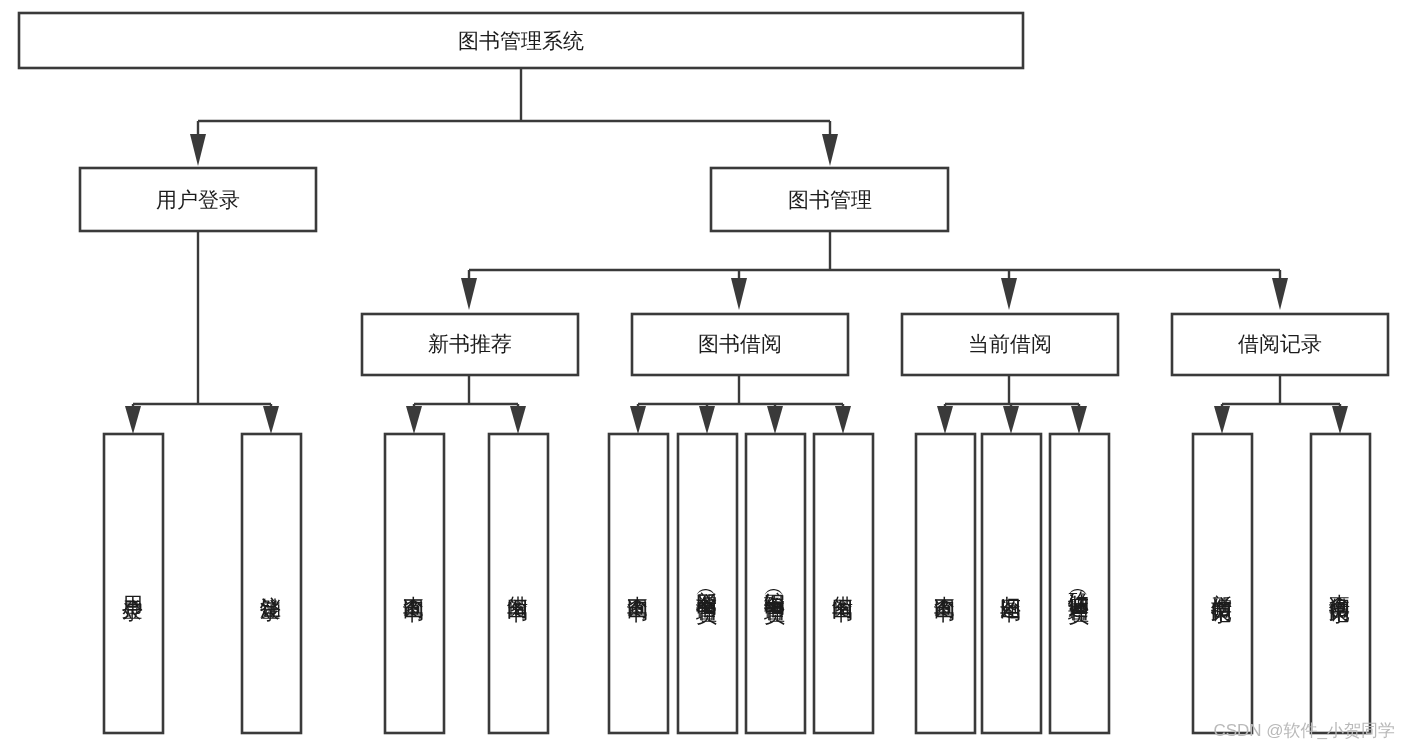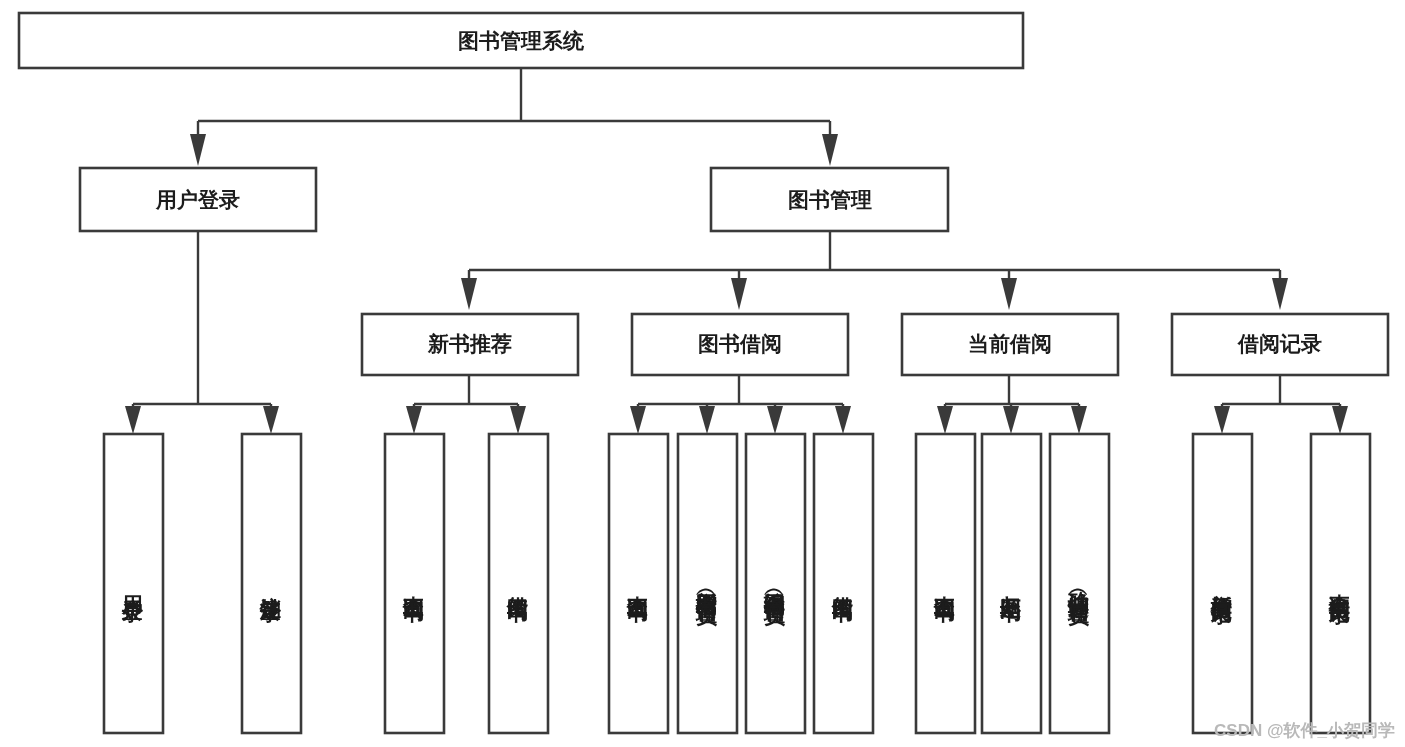--- a/index.html
+++ b/index.html
@@ -11,21 +11,20 @@
     width: 1405px;
     height: 747px;
     font-family: "Liberation Sans", "DejaVu Sans", sans-serif;
     overflow: hidden;
   }
   #stage {
     position: relative;
     width: 1405px;
     height: 747px;
     background: #ffffff;
-    font-weight: bold;
   }
   svg.diagram {
     position: absolute;
     left: 0;
     top: 0;
     width: 1405px;
     height: 747px;
   }
   .node-rect {
     fill: #ffffff;

